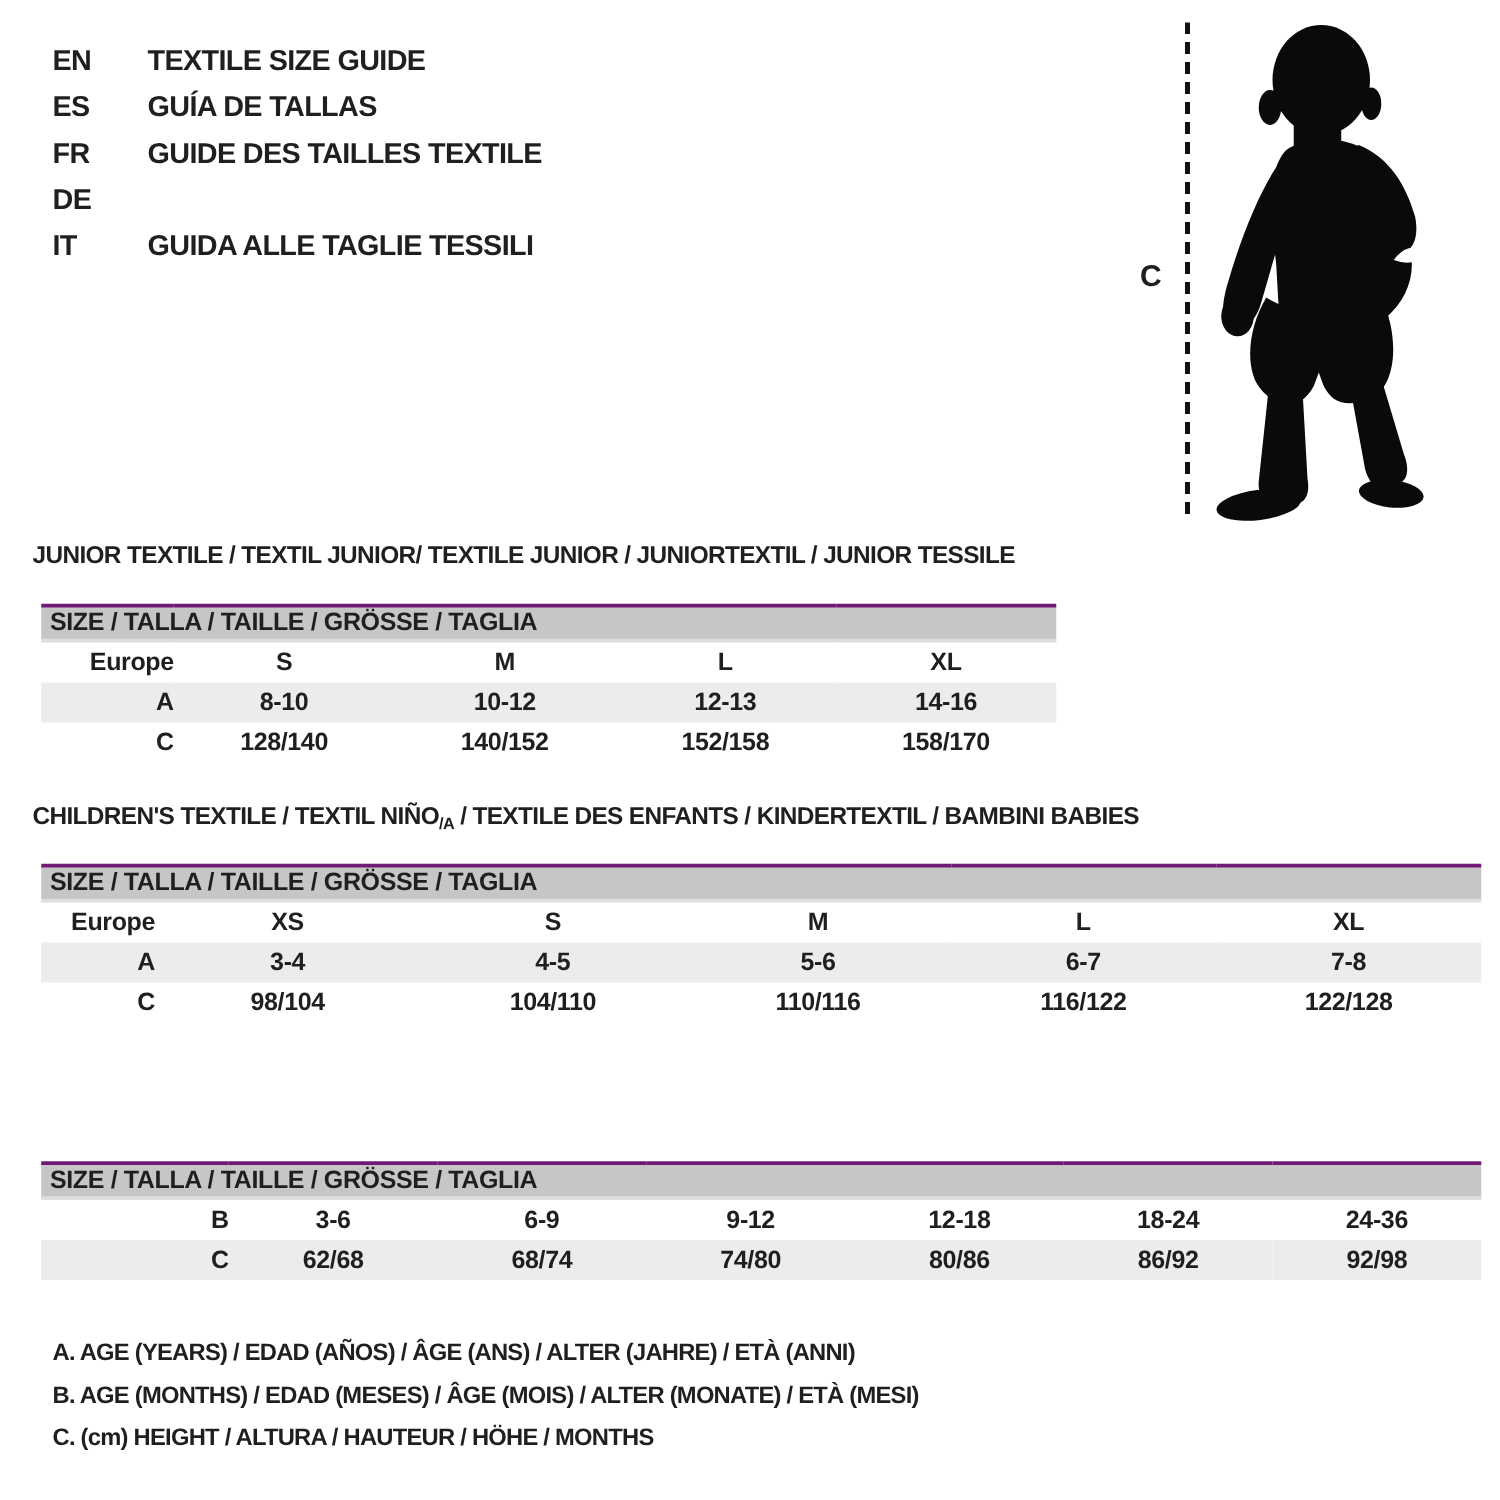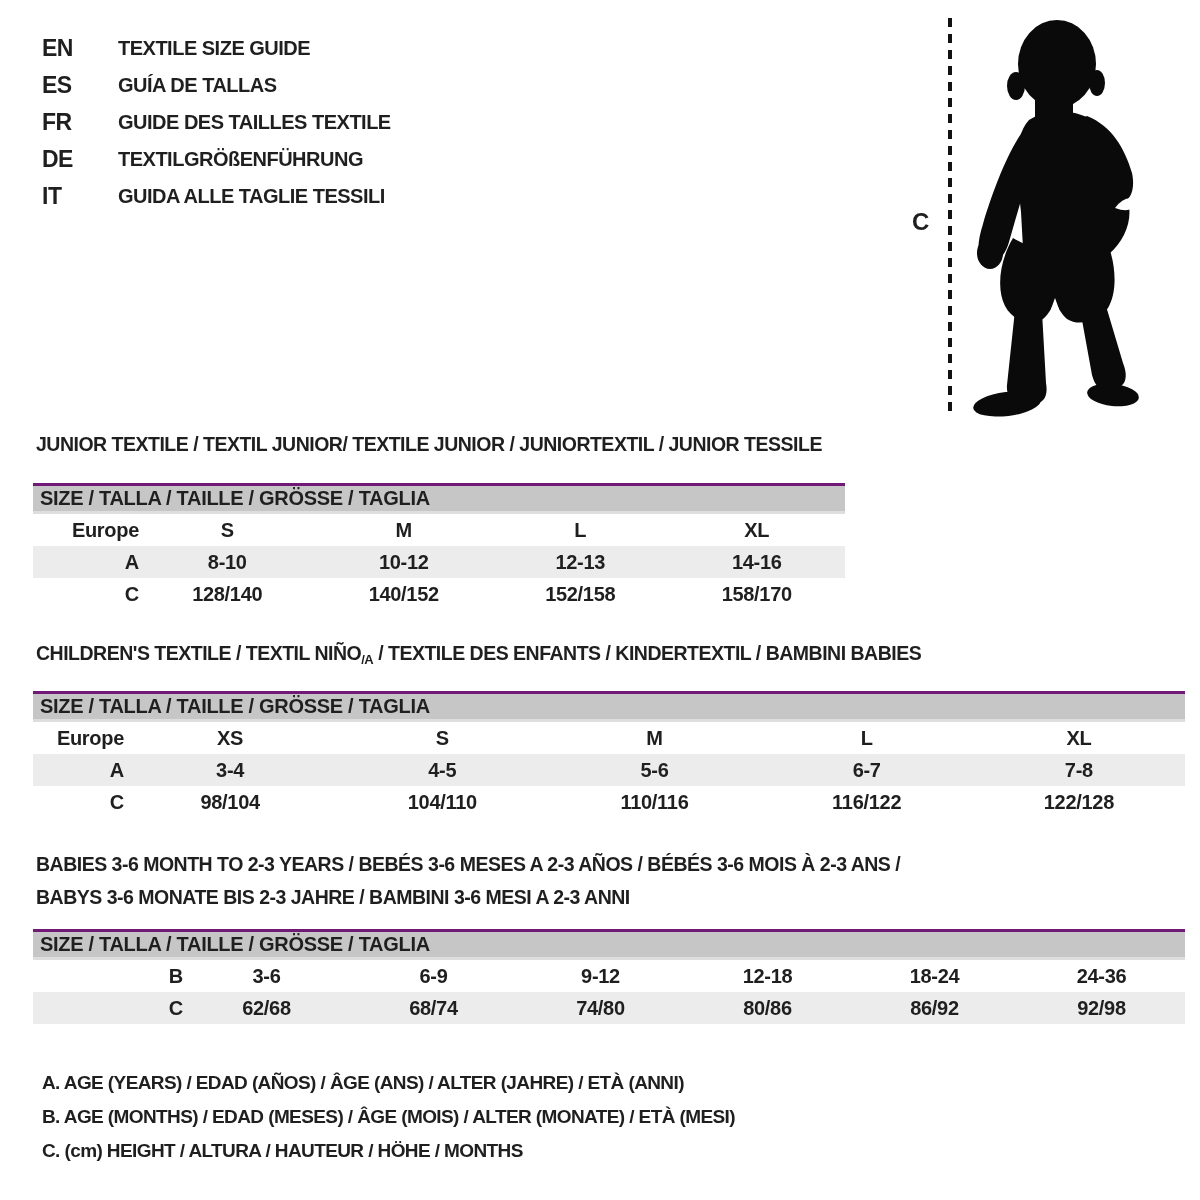--- a/index.html
+++ b/index.html
@@ -8,33 +8,33 @@
     background:#ffffff;
     font-family:"Liberation Sans", sans-serif;
     color:#1f1f1f;
   }
   #canvas { position:relative; width:1200px; height:1200px; overflow:hidden; background:#ffffff; }
 
   
   .lang-list { position:absolute; left:42px; top:30px; }
   .lang-row { display:flex; height:37px; align-items:center; }
   .lang-code { width:76px; font-weight:bold; font-size:23px; letter-spacing:-0.5px; }
-  .lang-title { font-weight:bold; font-size:20px; letter-spacing:-0.5px; white-space:nowrap; }
+  .lang-title { font-weight:bold; font-size:23px; letter-spacing:-0.5px; white-space:nowrap; }
 
   
   .measure-line {
     position:absolute; left:948px; top:18px; width:4px; height:397px;
     background:repeating-linear-gradient(to bottom, #121212 0 9px, transparent 9px 16px);
   }
   .measure-label { position:absolute; left:912px; top:208px; font-size:24px; font-weight:bold; }
   .silhouette { position:absolute; left:963px; top:16px; width:180px; height:404px; }
 
   
   .section-title {
-    position:absolute; left:36px; font-size:19.5px; font-weight:bold;
+    position:absolute; left:26px; font-size:19.5px; font-weight:bold;
     letter-spacing:-0.5px; white-space:nowrap; line-height:24px;
   }
   .section-title .subsz { font-size:13px; position:relative; top:4px; }
   .two-line { line-height:33px; }
 
   
   table.size-table { position:absolute; left:33px; border-collapse:collapse; table-layout:fixed; }
   table.size-table td {
     height:32px; font-size:20px; font-weight:bold; text-align:center;
     letter-spacing:-0.3px; padding:0; vertical-align:middle; white-space:nowrap;
@@ -66,21 +66,20 @@
     <div class="lang-row">
       <span class="lang-code">ES</span>
       <span class="lang-title">GUÍA DE TALLAS</span>
     </div>
     <div class="lang-row">
       <span class="lang-code">FR</span>
       <span class="lang-title">GUIDE DES TAILLES TEXTILE</span>
     </div>
     <div class="lang-row">
       <span class="lang-code">DE</span>
-      <span class="lang-title">TEXTILGRÖßENFÜHRUNG</span>
     </div>
     <div class="lang-row">
       <span class="lang-code">IT</span>
       <span class="lang-title">GUIDA ALLE TAGLIE TESSILI</span>
     </div>
   </div>
 
   <div class="measure-line"></div>
   <div class="measure-label">C</div>
   <svg class="silhouette" viewBox="0 0 180 404" xmlns="http://www.w3.org/2000/svg">
@@ -185,24 +184,20 @@
       <td class="rowlabel">C</td>
       <td>98/104</td>
       <td>104/110</td>
       <td>110/116</td>
       <td>116/122</td>
       <td>122/128</td>
     </tr>
   </tbody>
     </table>
 
-  <div class="section-title two-line" style="top:848px">
-    <div>BABIES 3-6 MONTH TO 2-3 YEARS / BEBÉS 3-6 MESES A 2-3 AÑOS / BÉBÉS 3-6 MOIS À 2-3 ANS /</div>
-    <div>BABYS 3-6 MONATE BIS 2-3 JAHRE / BAMBINI 3-6 MESI A 2-3 ANNI</div>
-  </div>
   <table class="size-table" id="babies-table">
     <colgroup>
         <col style="width:150px">
         <col>
         <col>
         <col>
         <col>
         <col>
         <col>
       </colgroup>

